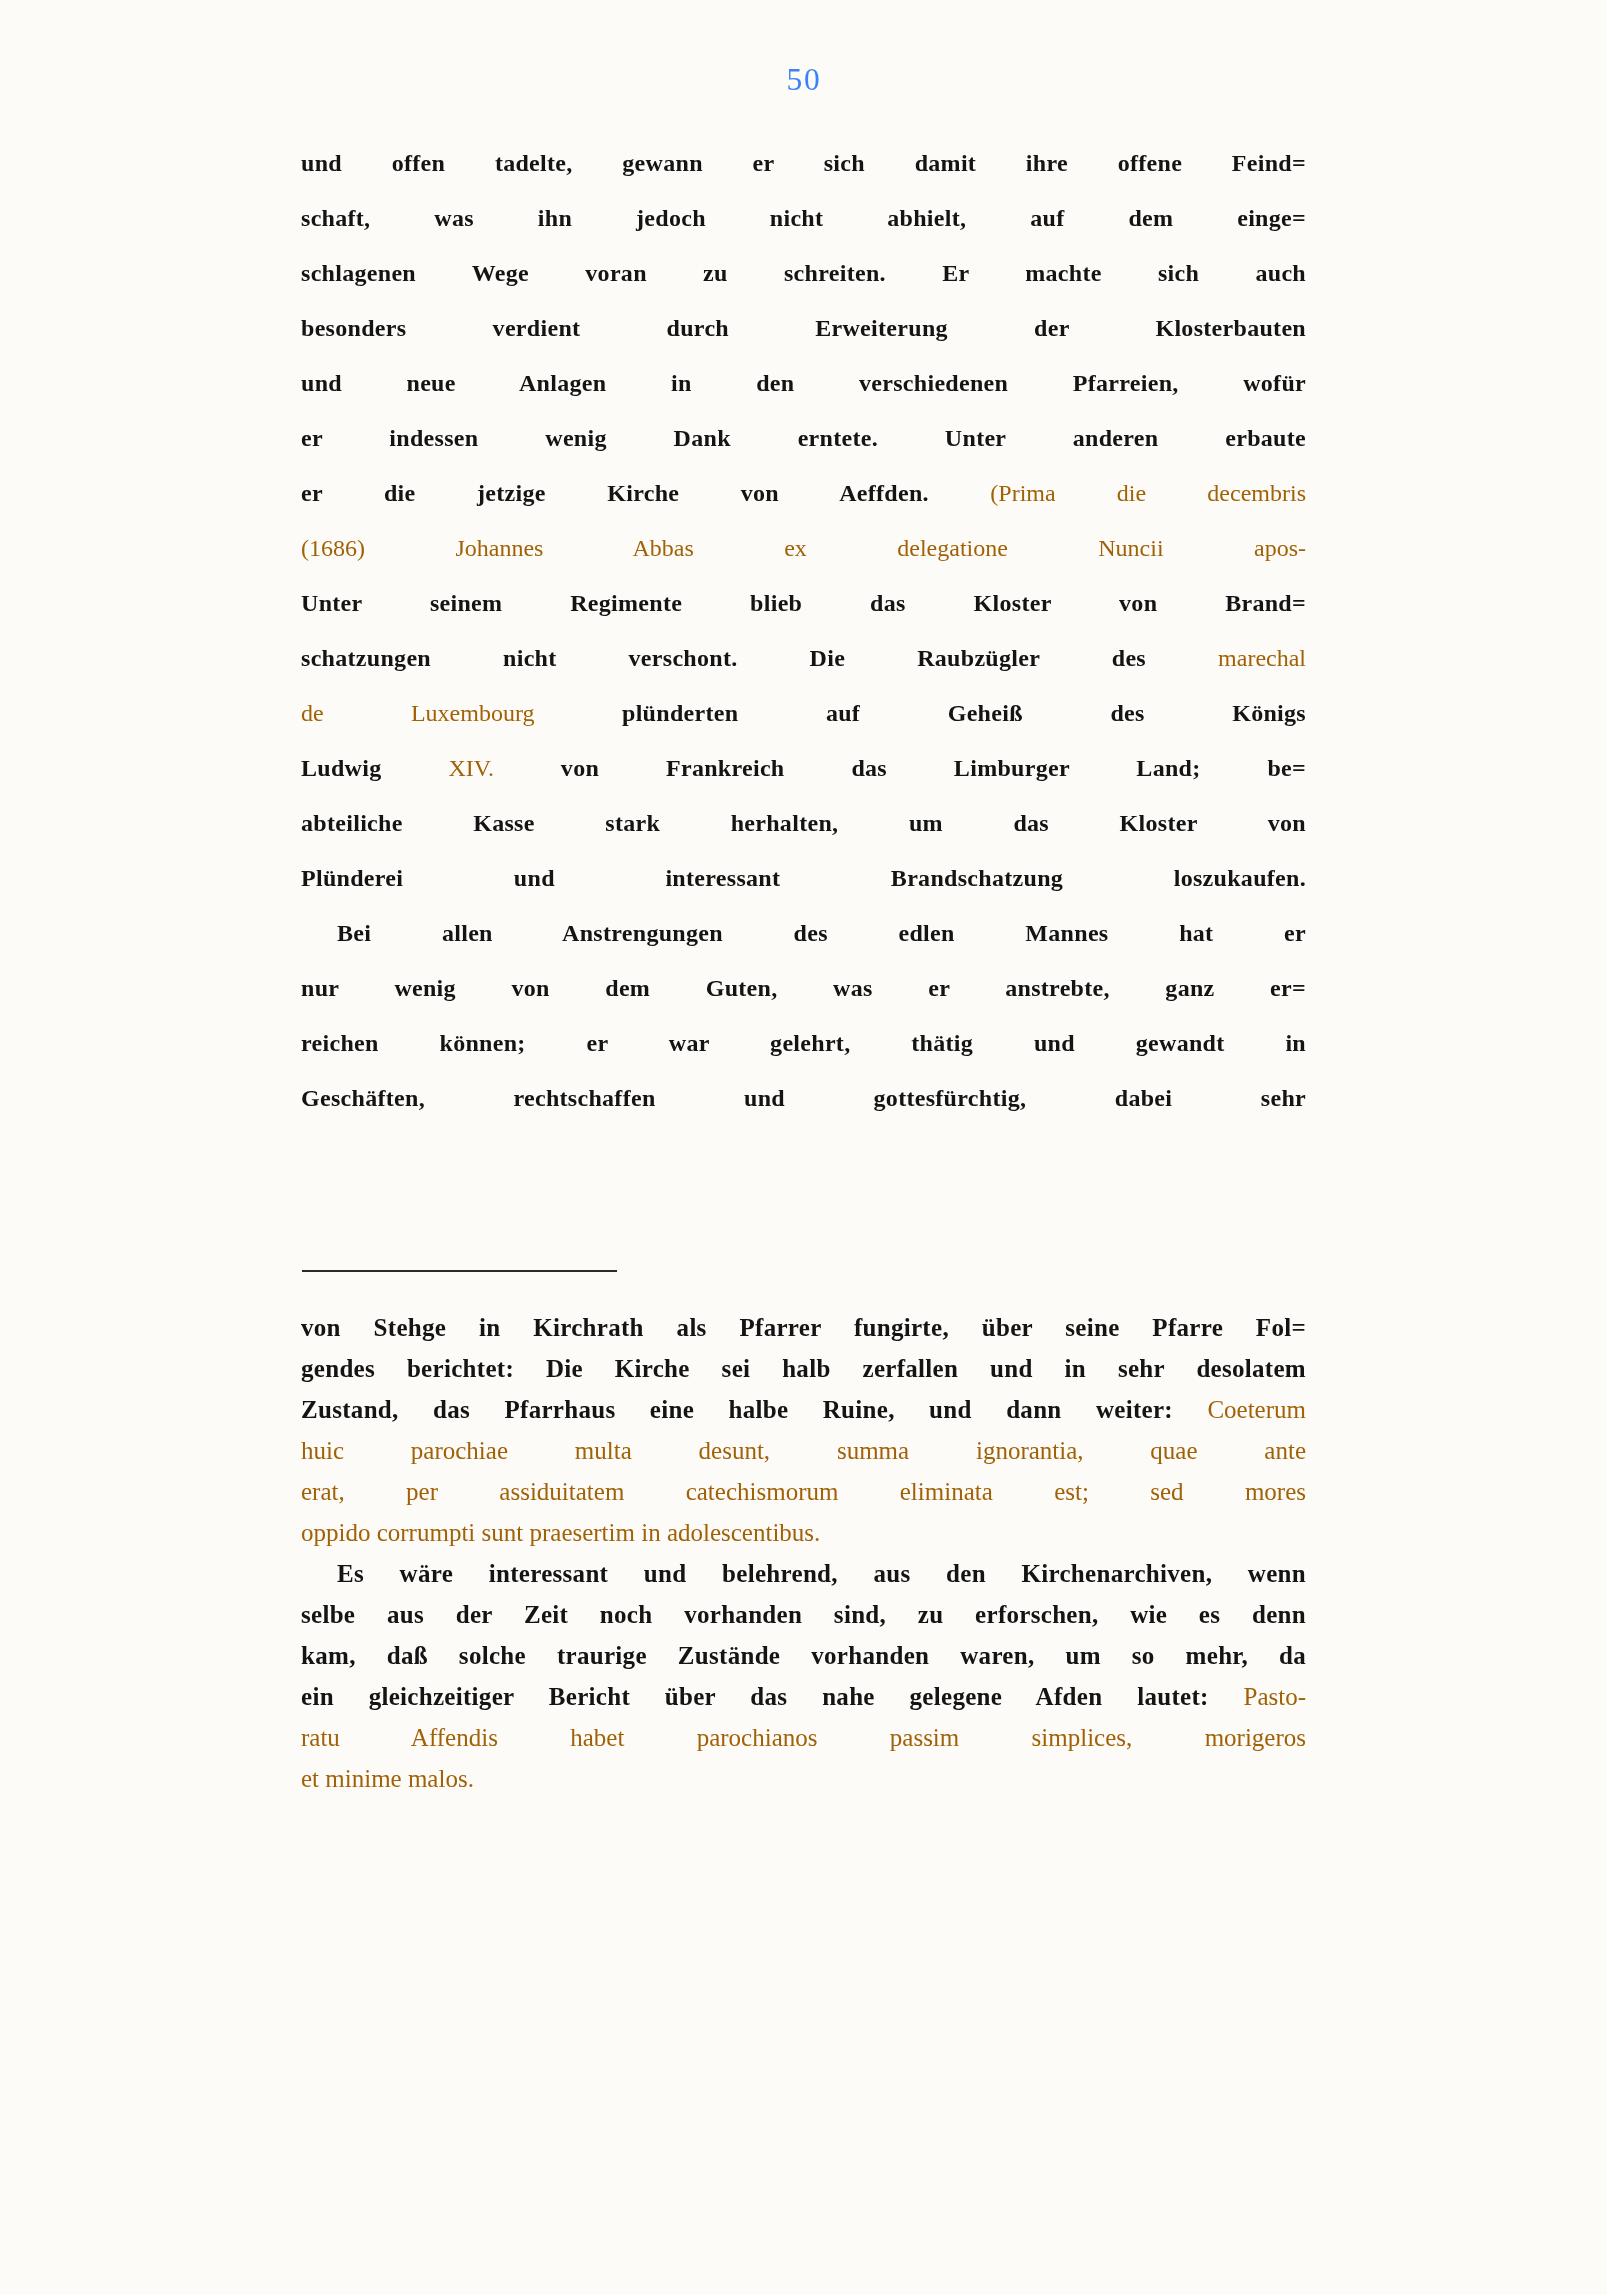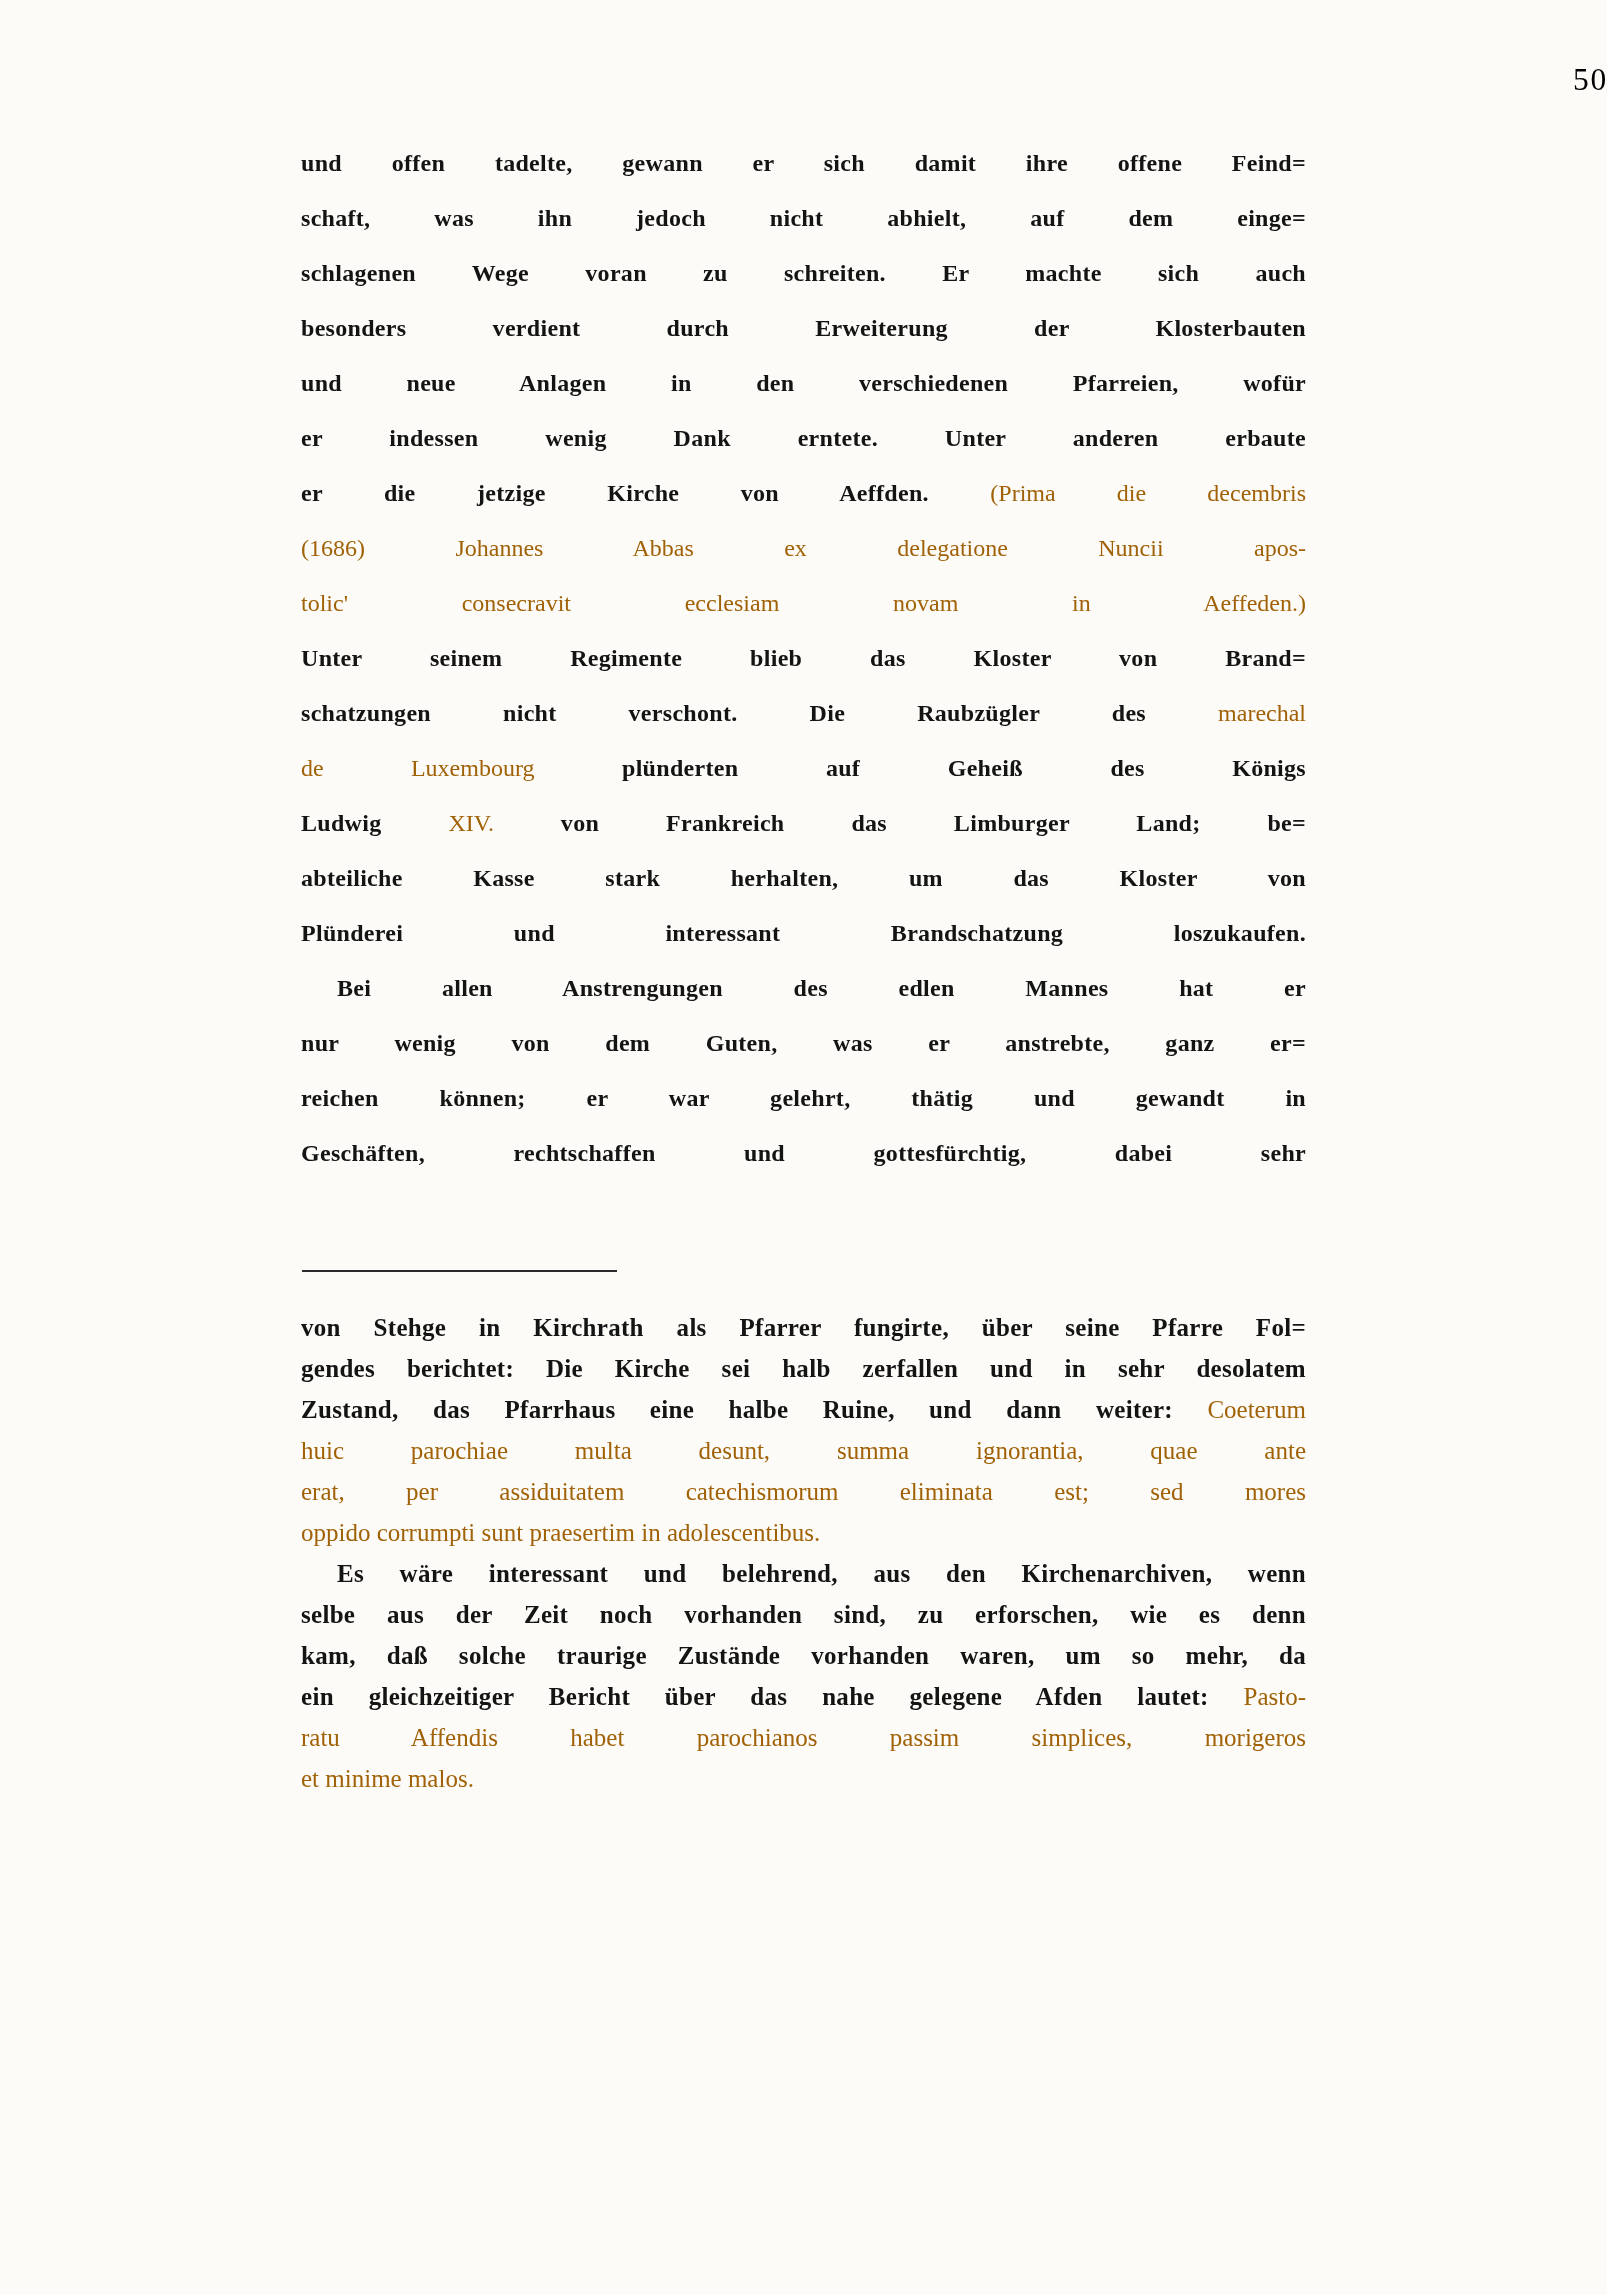--- a/index.html
+++ b/index.html
@@ -11,24 +11,24 @@
     font-family: "Liberation Serif", "DejaVu Serif", serif;
     overflow: hidden;
   }
   .scan-page { position: absolute; inset: 0; }
 
   .page-number {
     position: absolute;
     top: 62px;
     left: 0;
     width: 1608px;
-    text-align: right;
+    text-align: center;
     font-size: 31.5px;
     letter-spacing: 1.7px;
-    color: #000000;
+    color: #3b82f6;
   }
 
   .text-block {
     position: absolute;
     left: 301px;
     width: 1005px;
   }
   #main-text  { top: 136px;  font-size: 24px; line-height: 55px; }
   #footnote   { top: 1307px; font-size: 25px; line-height: 41px; }
 
@@ -62,21 +62,20 @@
 
   <div id="main-text" class="text-block">
     <div class="line"><span class="f">und offen tadelte, gewann er sich damit ihre offene Feind=</span></div>
       <div class="line"><span class="f">schaft, was ihn jedoch nicht abhielt, auf dem einge=</span></div>
       <div class="line"><span class="f">schlagenen Wege voran zu schreiten. Er machte sich auch</span></div>
       <div class="line"><span class="f">besonders verdient durch Erweiterung der Klosterbauten</span></div>
       <div class="line"><span class="f">und neue Anlagen in den verschiedenen Pfarreien, wofür</span></div>
       <div class="line"><span class="f">er indessen wenig Dank erntete. Unter anderen erbaute</span></div>
       <div class="line"><span class="f">er die jetzige Kirche von Aeffden. </span><span class="a">(Prima die decembris</span></div>
       <div class="line"><span class="a">(1686) Johannes Abbas ex delegatione Nuncii apos-</span></div>
-      <div class="line"><span class="a">tolic' consecravit ecclesiam novam in Aeffeden.)</span></div>
       <div class="line"><span class="f">Unter seinem Regimente blieb das Kloster von Brand=</span></div>
       <div class="line"><span class="f">schatzungen nicht verschont. Die Raubzügler des </span><span class="a">marechal</span></div>
       <div class="line"><span class="a">de Luxembourg</span><span class="f"> plünderten auf Geheiß des Königs</span></div>
       <div class="line"><span class="f">Ludwig </span><span class="a">XIV.</span><span class="f"> von Frankreich das Limburger Land; be=</span></div>
       <div class="line"><span class="f">abteiliche Kasse stark herhalten, um das Kloster von</span></div>
       <div class="line"><span class="f">Plünderei und interessant Brandschatzung loszukaufen.</span></div>
       <div class="line indent"><span class="f">Bei allen Anstrengungen des edlen Mannes hat er</span></div>
       <div class="line"><span class="f">nur wenig von dem Guten, was er anstrebte, ganz er=</span></div>
       <div class="line"><span class="f">reichen können; er war gelehrt, thätig und gewandt in</span></div>
       <div class="line"><span class="f">Geschäften, rechtschaffen und gottesfürchtig, dabei sehr</span></div>

